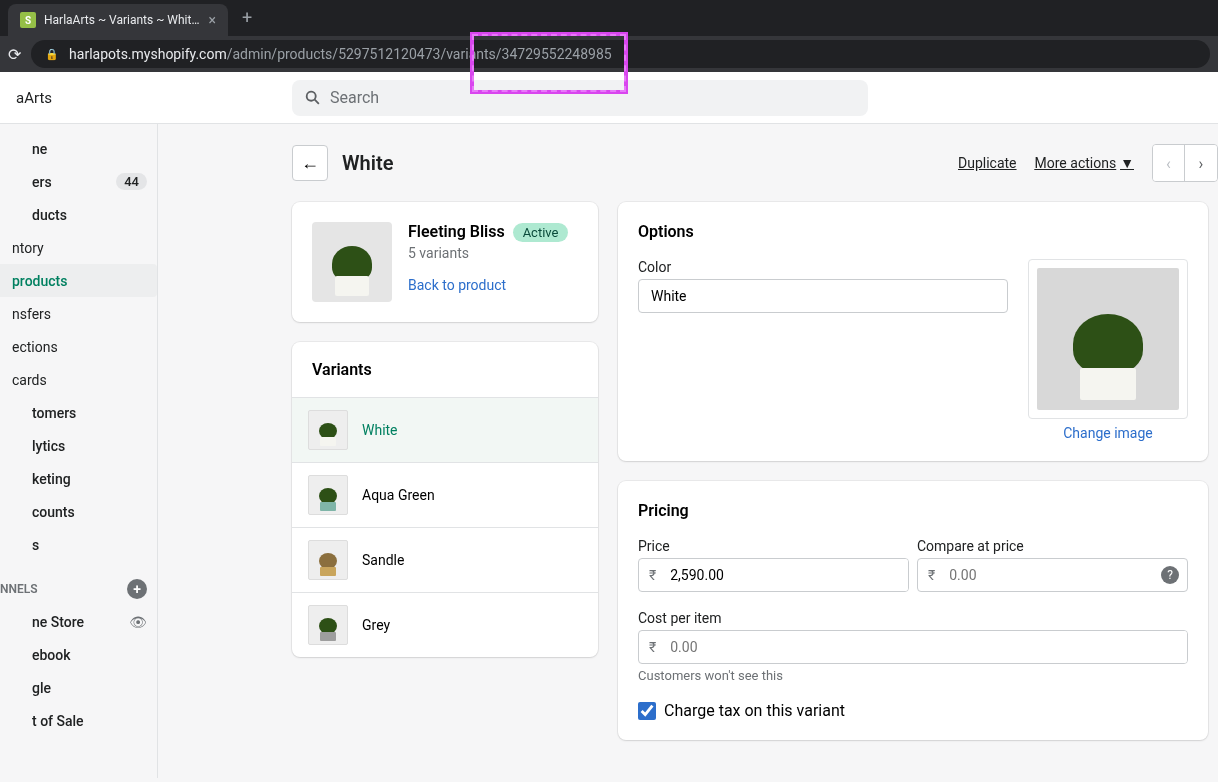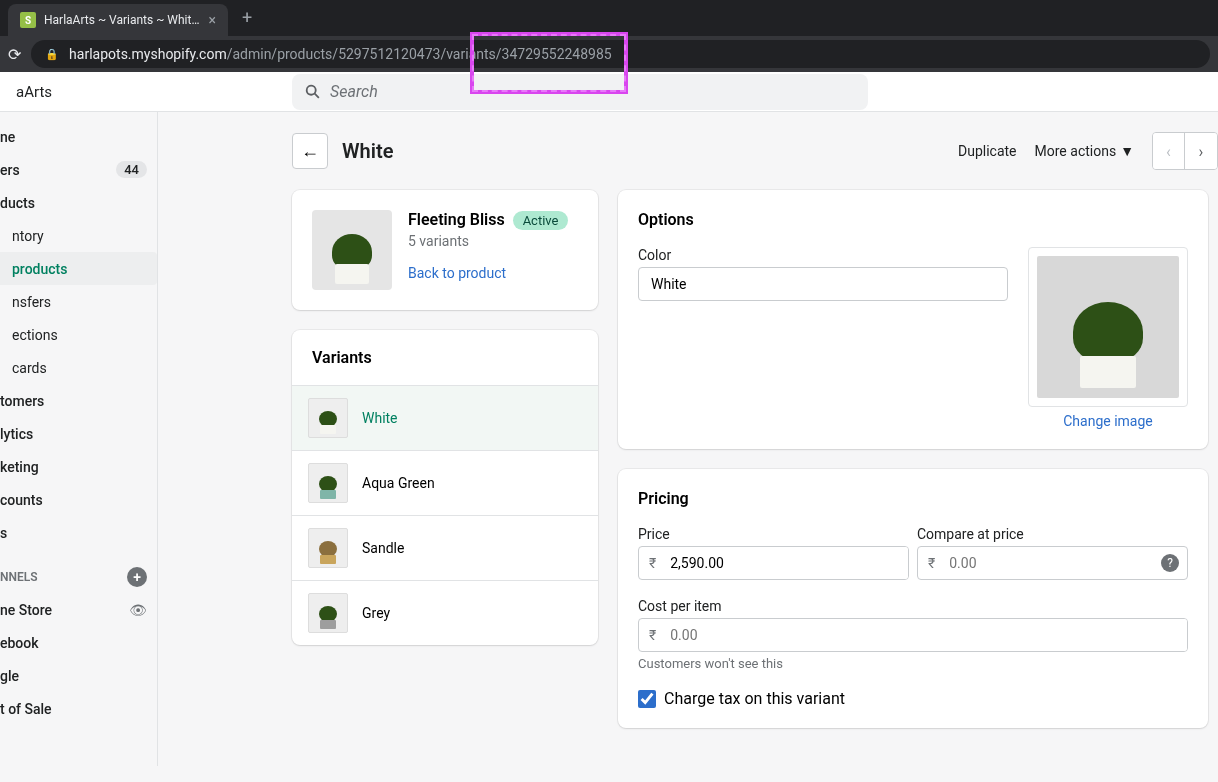--- a/index.html
+++ b/index.html
@@ -14,43 +14,43 @@
 .new-tab { color:#9aa0a6; padding:8px 14px; font-size:18px; cursor:pointer;}
 .chrome-url { background:#35363a; height:36px; display:flex; align-items:center; padding:0 8px; gap:10px;}
 .reload { color:#e8eaed; font-size:16px;}
 .url-bar { flex:1; background:#202124; border-radius:20px; height:28px; display:flex; align-items:center; padding:0 14px; color:#9aa0a6; font-size:14px; gap:10px;}
 .url-bar .lock { font-size:11px;}
 .url-host { color:#e8eaed; }
 .highlight-box { position:absolute; border:4px solid #d946ef; top:32px; left:470px; width:158px; height:62px; pointer-events:none; z-index:100;}
 .highlight-box::before{content:'';position:absolute;inset:-2px;border:2px dashed #e879f9;}
 
 
-.topbar { background:#fff; height:40px; display:flex; align-items:center; padding:0 16px; border-bottom:1px solid #e1e3e5;}
+.topbar { background:#fff; height:52px; display:flex; align-items:center; padding:0 16px; border-bottom:1px solid #e1e3e5;}
 .store-name { font-size:15px; font-weight:400; color:#202223; width:276px;}
-.search { flex:0 0 576px; background:#f1f2f3; border-radius:8px; height:36px; display:flex; align-items:center; padding:0 12px; color:#6d7175; gap:8px;font-style:italic;}
+.search { flex:0 0 576px; background:#f1f2f3; border-radius:8px; height:36px; display:flex; align-items:center; padding:0 12px; color:#6d7175; gap:8px;}
 .search svg{width:18px;height:18px;fill:#5c5f62;}
 
 
 .layout { display:flex; height:calc(782px - 72px - 56px);}
 .sidebar { width:158px; background:#f6f6f7; border-right:1px solid #e1e3e5; overflow:hidden; padding-top:8px;}
 .nav-item { display:flex; align-items:center; padding:6px 10px 6px 0; font-size:14px; color:#202223; cursor:pointer; justify-content:space-between; height:33px;}
 .nav-item.sub { padding-left:12px;}
 .nav-item.active { background:#edeeef; color:#008060; font-weight:500; border-radius:0 4px 4px 0;}
-.nav-item.bold { font-weight:500;}
+.nav-item.bold { font-weight:500;padding-left:32px;}
 .badge-count { background:#e4e5e7; border-radius:10px; padding:1px 8px; font-size:13px; font-weight:500;}
 .nav-heading { font-size:12px; color:#6d7175; font-weight:600; padding:18px 10px 6px 0; display:flex; justify-content:space-between; align-items:center;}
 .nav-heading .plus{width:20px;height:20px;background:#6d7175;border-radius:50%;color:#fff;display:flex;align-items:center;justify-content:center;font-size:14px;}
 .eye{color:#6d7175;font-size:14px;}
 
 .content { flex:1; overflow:auto; padding:20px 0 20px 134px;}
 .page-head { display:flex; align-items:center; gap:14px; margin-bottom:20px;}
 .back-btn { width:36px; height:36px; border:1px solid #c9cccf; border-radius:4px; background:#fff; display:flex; align-items:center; justify-content:center; cursor:pointer; font-size:18px;}
 .page-title { font-size:20px; font-weight:600; color:#202223; flex:1;}
 .head-actions { display:flex; align-items:center; gap:18px;}
-.head-actions span { font-size:14px; color:#202223; cursor:pointer;}
+.head-actions span { font-size:14px; color:#202223; cursor:pointer;text-decoration:underline;}
 .caret{font-size:10px;margin-left:4px;}
 .pager { display:flex; border:1px solid #c9cccf; border-radius:4px; overflow:hidden;}
 .pager button { width:32px; height:36px; background:#fff; border:none; cursor:pointer; font-size:16px; color:#5c5f62;}
 .pager button:first-child { border-right:1px solid #c9cccf; color:#babec3;}
 
 .cols { display:flex; gap:20px; align-items:flex-start;}
 .left-col { width:306px; display:flex; flex-direction:column; gap:20px;justify-content:center;}
 .right-col { flex:1; max-width:590px; display:flex; flex-direction:column; gap:20px;}
 .card { background:#fff; border-radius:8px; box-shadow:0 0 0 1px rgba(0,0,0,.05),0 1px 2px rgba(0,0,0,.1);}
 

